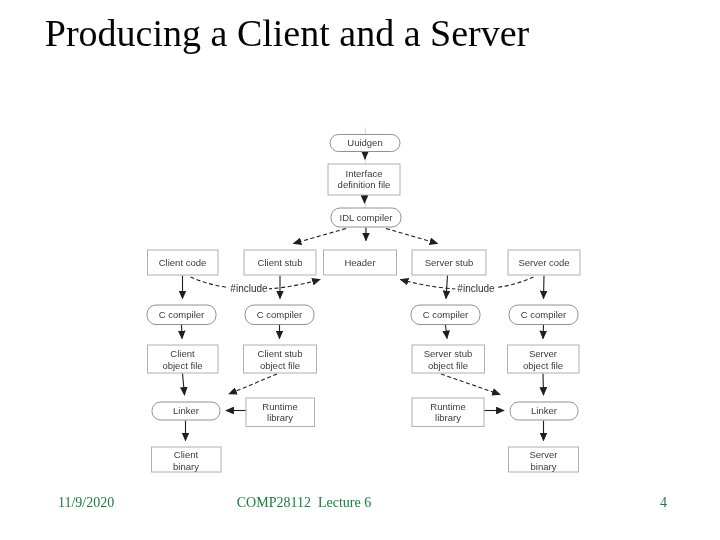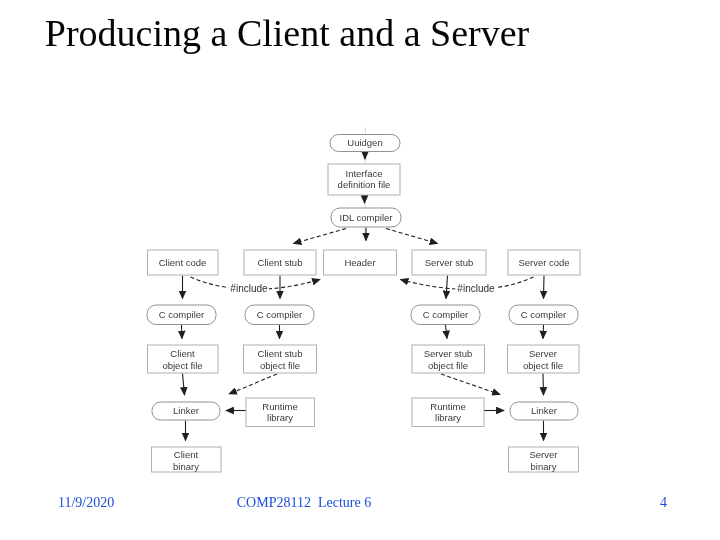--- a/index.html
+++ b/index.html
@@ -8,21 +8,21 @@
          font-family:"Liberation Serif",serif;font-size:38px;line-height:41px;color:#050505;}
   .diagram-svg{position:absolute;left:0;top:0;}
   .node-text{font-family:"Liberation Sans",sans-serif;font-size:9.5px;fill:#3a3a3a;text-anchor:middle;}
   .edge-label{font-family:"Liberation Sans",sans-serif;font-size:10px;fill:#2e2e2e;text-anchor:middle;
               paint-order:stroke;stroke:#ffffff;stroke-width:4px;}
   .file-box{fill:#ffffff;stroke:#b0b0b0;stroke-width:1;}
   .proc-box{fill:#ffffff;stroke:#919191;stroke-width:1;}
   .arrow{stroke:#1f1f1f;stroke-width:1.1;fill:none;}
   .dashed{stroke-dasharray:4,2.6;}
   .faint-line{stroke:#d6d6d6;stroke-width:1;}
-  .footer{font-family:"Liberation Serif",serif;font-size:14px;color:#1d4ed8;}
+  .footer{font-family:"Liberation Serif",serif;font-size:14px;color:#15803d;}
   .footer-date{position:absolute;left:58px;top:495px;}
   .footer-course{position:absolute;left:0;top:495px;width:608px;text-align:center;white-space:pre;}
   .footer-page{position:absolute;right:53px;top:495px;}
 </style>
 </head>
 <body>
 
 <div class="slide">
 
   <div class="title">

